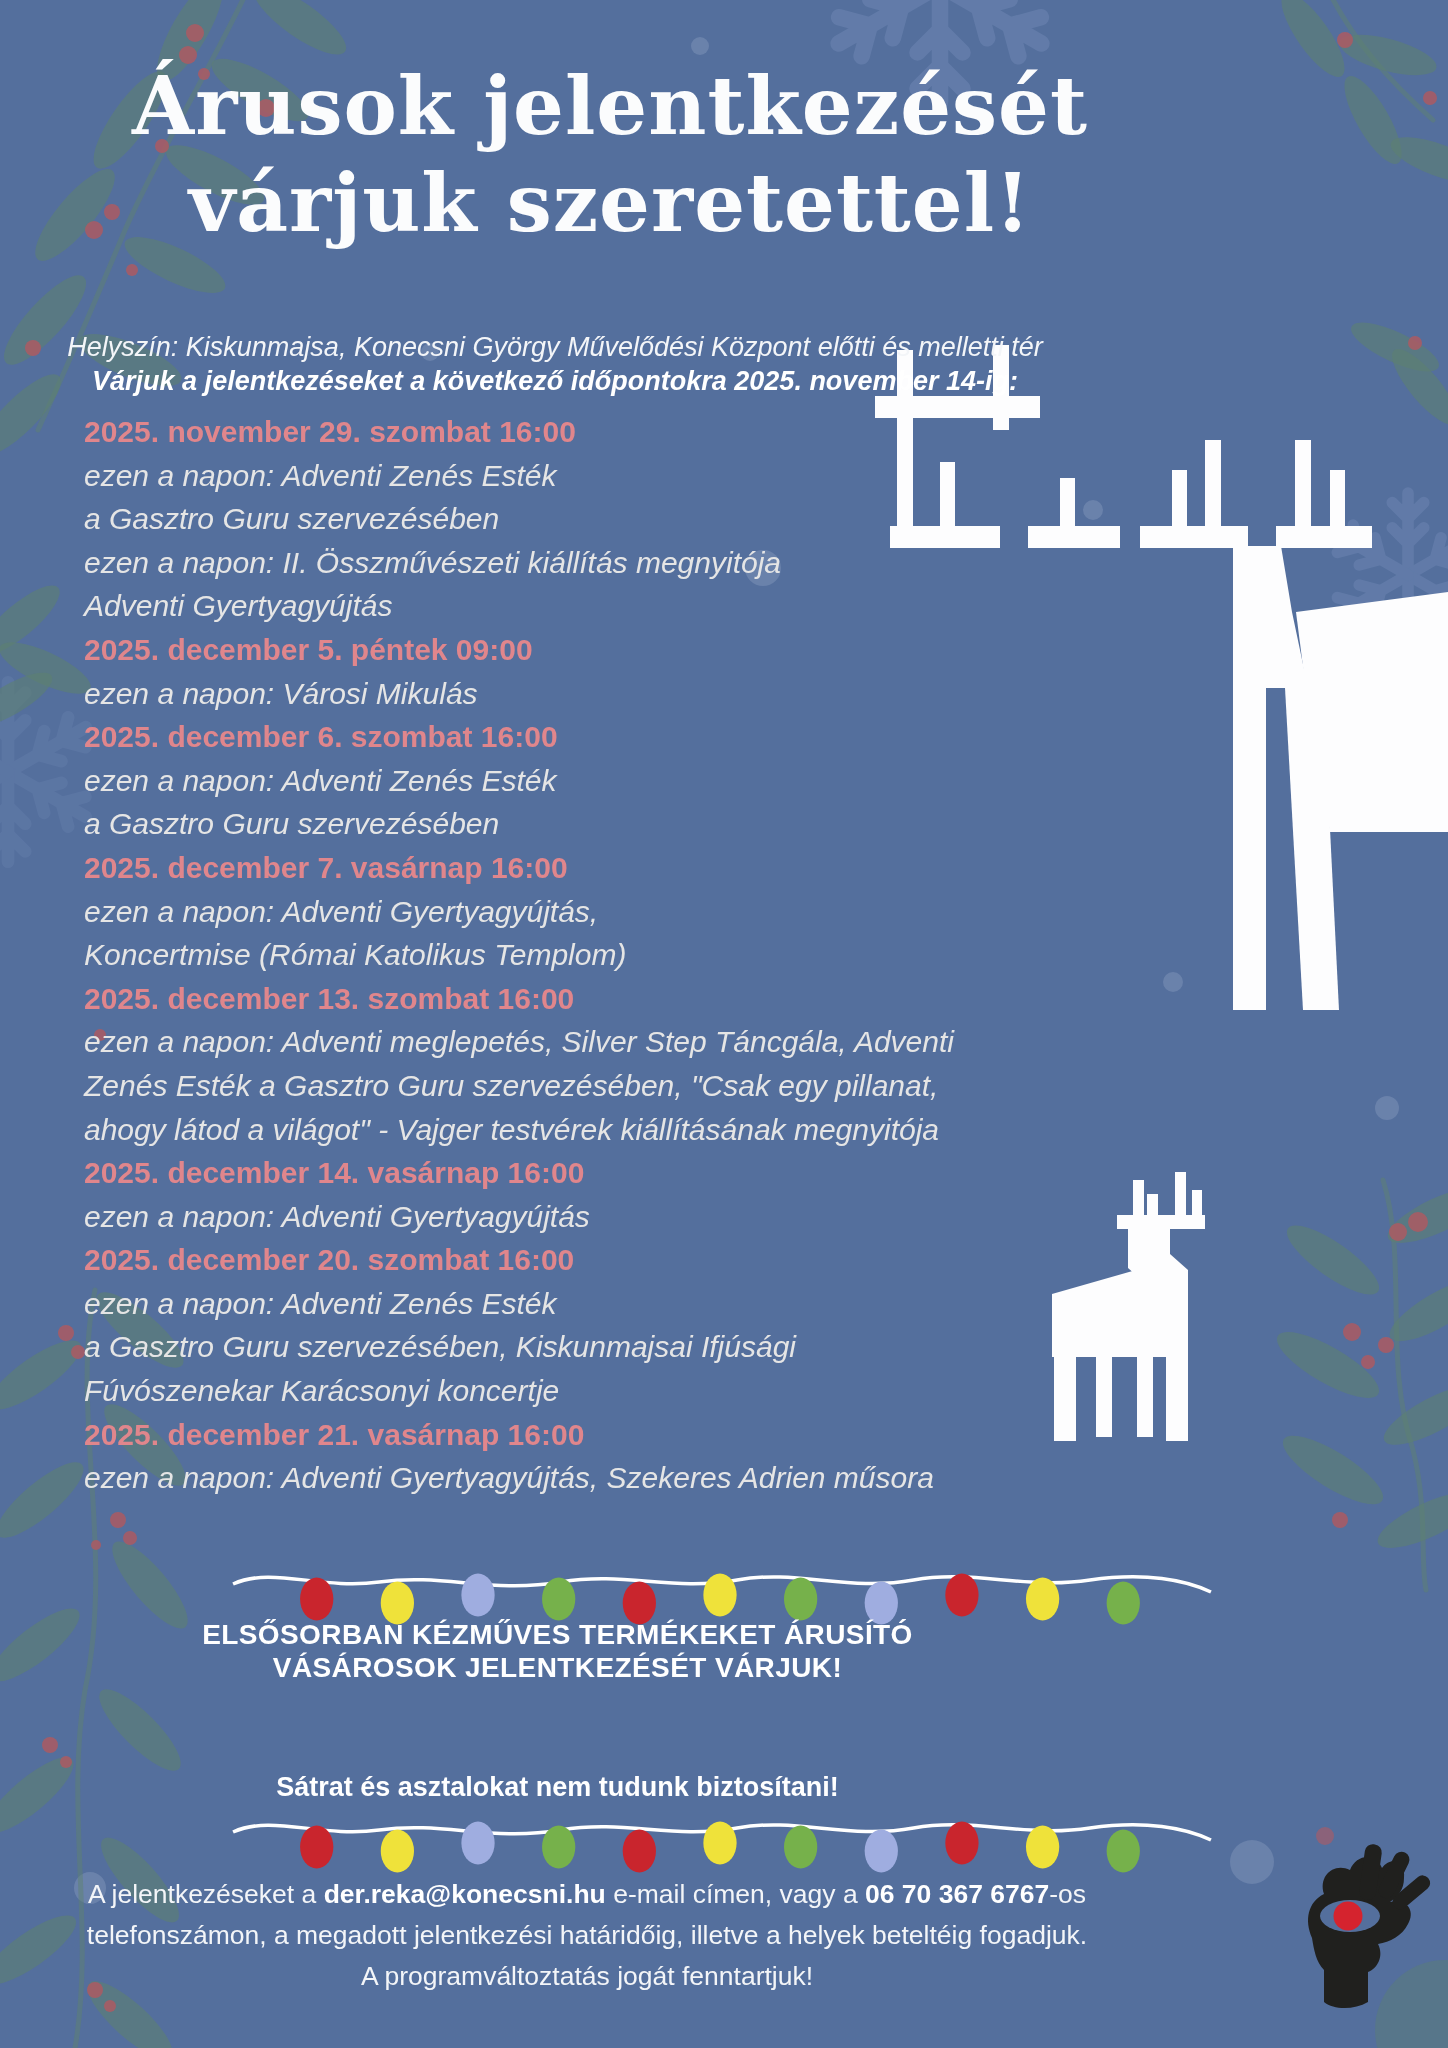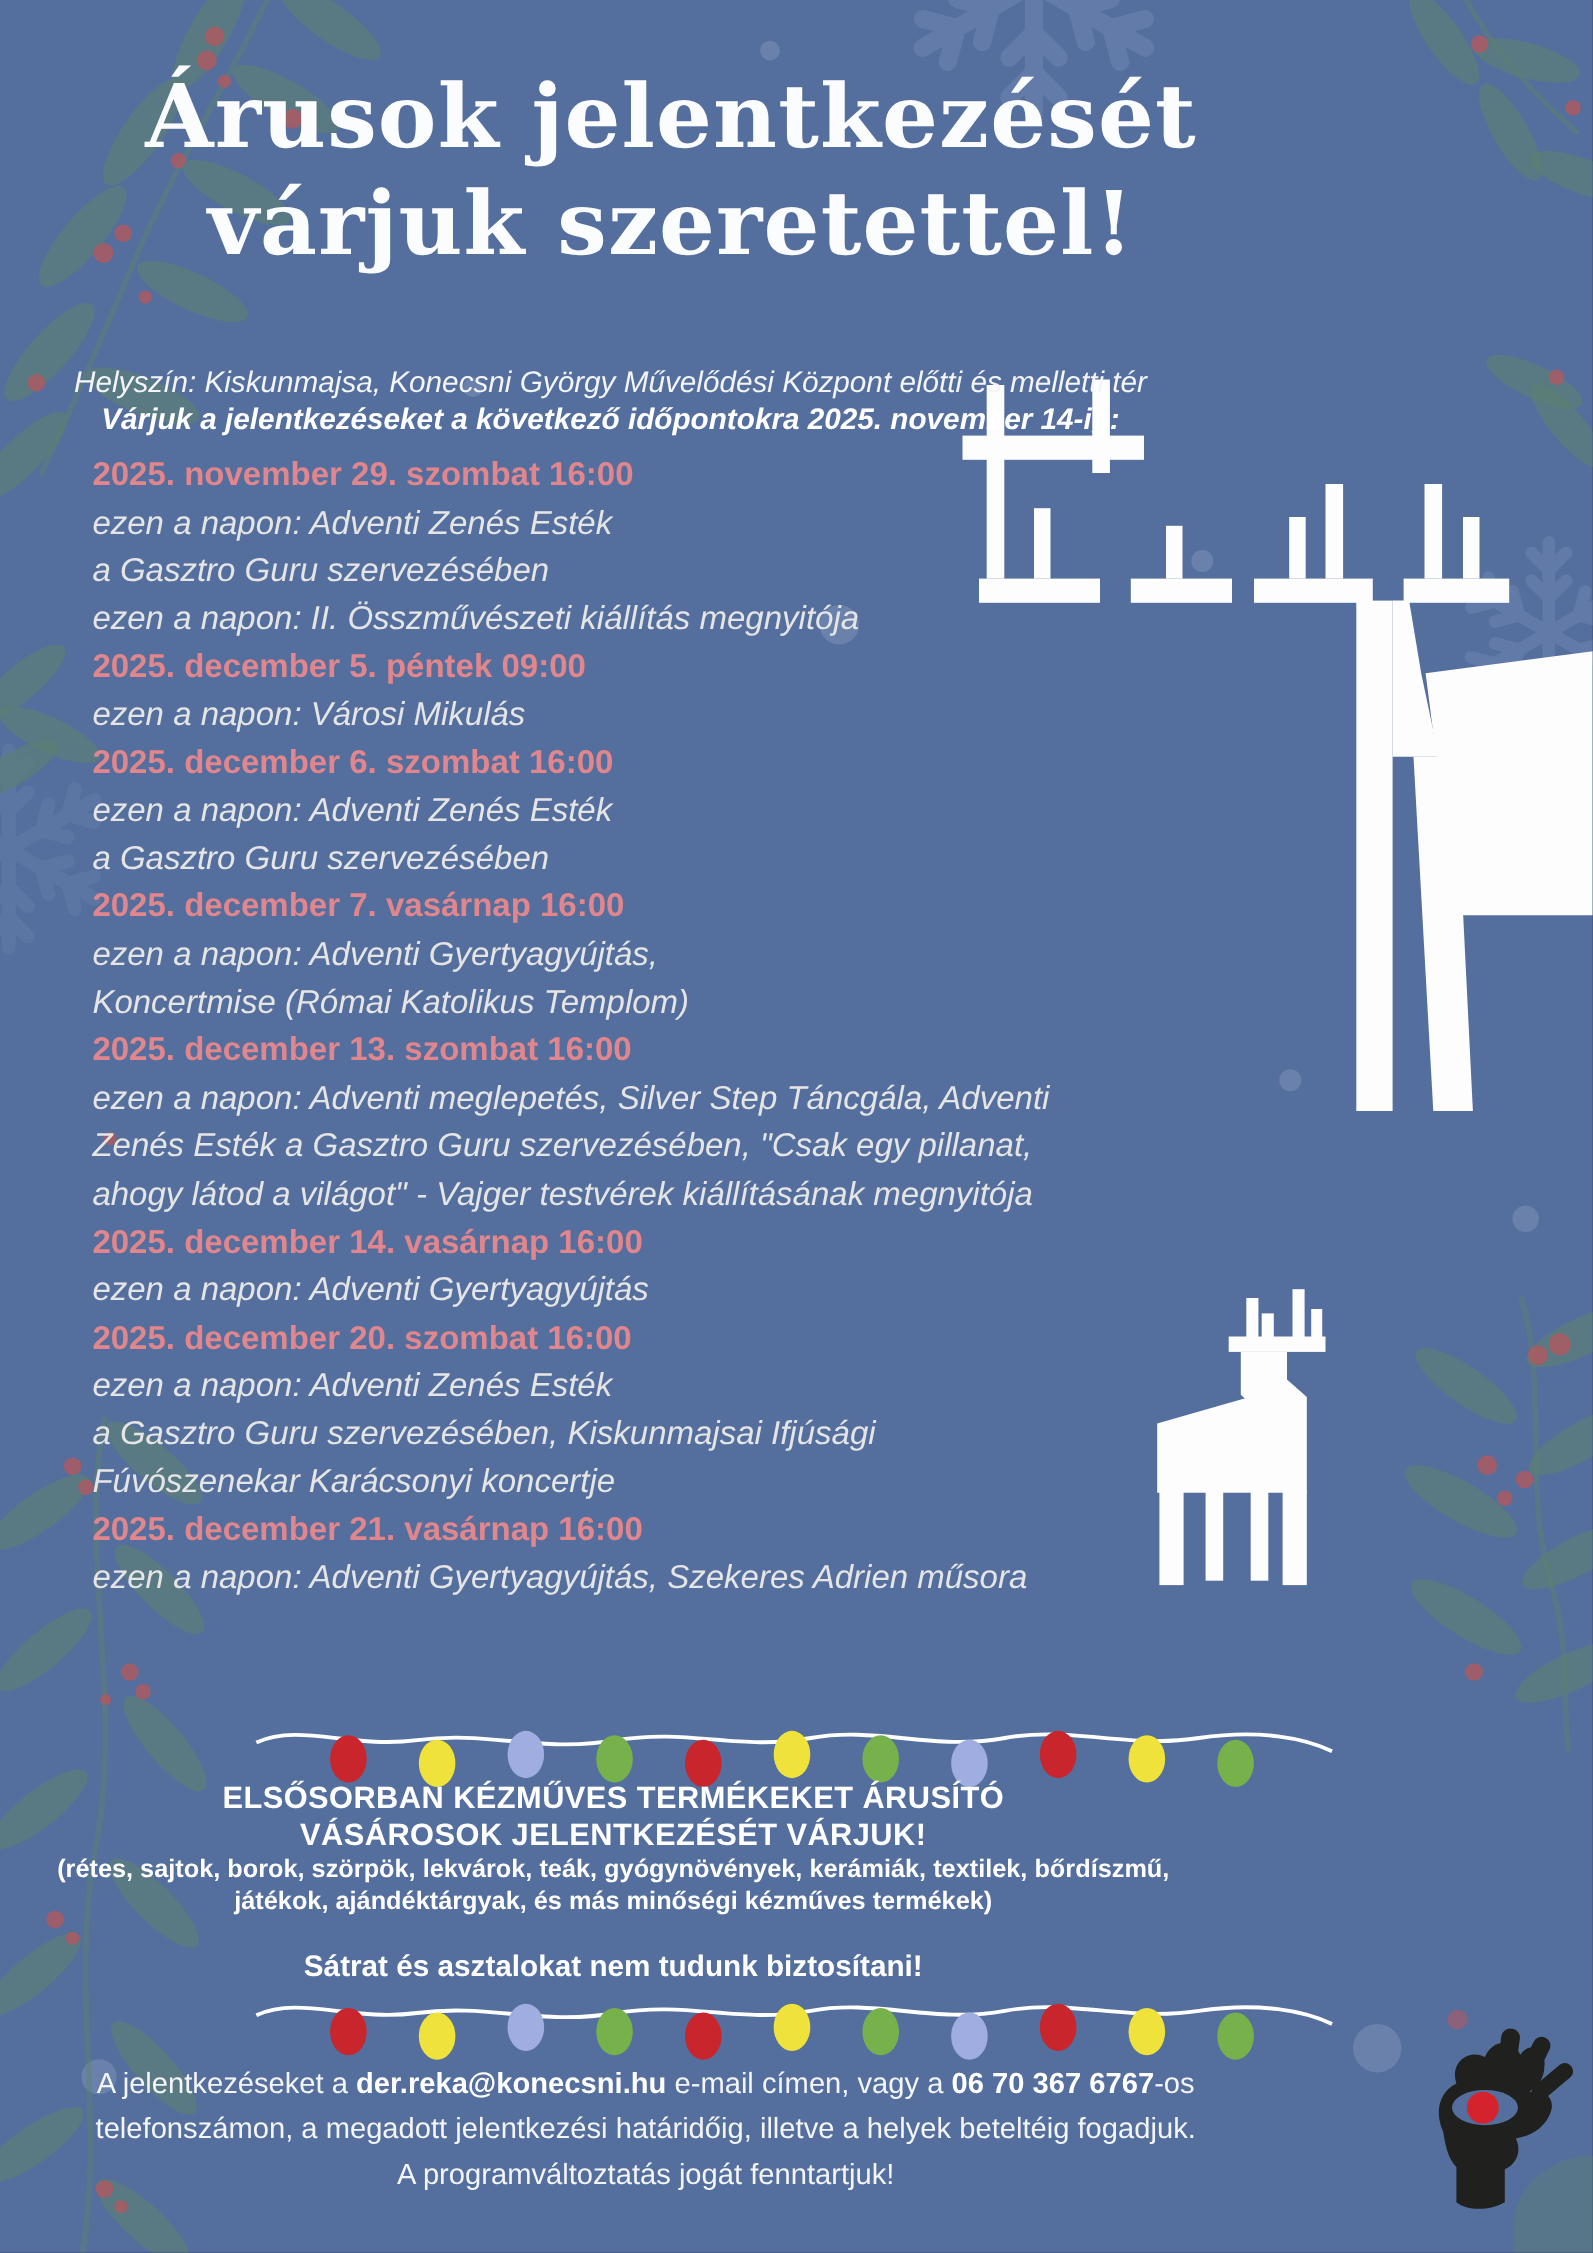--- a/index.html
+++ b/index.html
@@ -227,20 +227,21 @@
 
       <div class="sline date">2025. november 29. szombat 16:00</div>
 
       <div class="sline desc">ezen a napon: Adventi Zenés Esték</div>
 
       <div class="sline desc">a Gasztro Guru szervezésében</div>
 
 
       <div class="sline desc">ezen a napon: II. Összművészeti kiállítás megnyitója</div>
 
+      <div class="sline desc">Adventi Gyertyagyújtás</div>
 
       <div class="sline date">2025. december 5. péntek 09:00</div>
 
       <div class="sline desc">ezen a napon: Városi Mikulás</div>
 
       <div class="sline date">2025. december 6. szombat 16:00</div>
 
       <div class="sline desc">ezen a napon: Adventi Zenés Esték</div>
 
       <div class="sline desc">a Gasztro Guru szervezésében</div>
@@ -303,24 +304,20 @@
         <ellipse cx="728" cy="39" rx="16.5" ry="21.5" fill="#c9252d"></ellipse>
         <ellipse cx="808" cy="43" rx="16.5" ry="21.5" fill="#efe23a"></ellipse>
         <ellipse cx="888" cy="47" rx="16.5" ry="21.5" fill="#76b14b"></ellipse>
       </svg></div>
 
   <div class="abs vendors-head txt">
     <div>ELSŐSORBAN KÉZMŰVES TERMÉKEKET ÁRUSÍTÓ</div>
     <div>VÁSÁROSOK JELENTKEZÉSÉT VÁRJUK!</div>
   </div>
 
-  <div class="abs products txt">
-    <div>(rétes, sajtok, borok, szörpök, lekvárok, teák, gyógynövények, kerámiák, textilek, bőrdíszmű,</div>
-    <div>játékok, ajándéktárgyak, és más minőségi kézműves termékek)</div>
-  </div>
 
   <div class="abs notents txt">Sátrat és asztalokat nem tudunk biztosítani!</div>
 
   <div class="abs contact txt">
     <div>
       <span>A jelentkezéseket a </span><span class="b">der.reka@konecsni.hu</span><span> e-mail címen, vagy a </span><span class="b">06 70 367 6767</span><span>-os</span>
     </div>
     <div>telefonszámon, a megadott jelentkezési határidőig, illetve a helyek beteltéig fogadjuk.</div>
     <div>A programváltoztatás jogát fenntartjuk!</div>
   </div>

